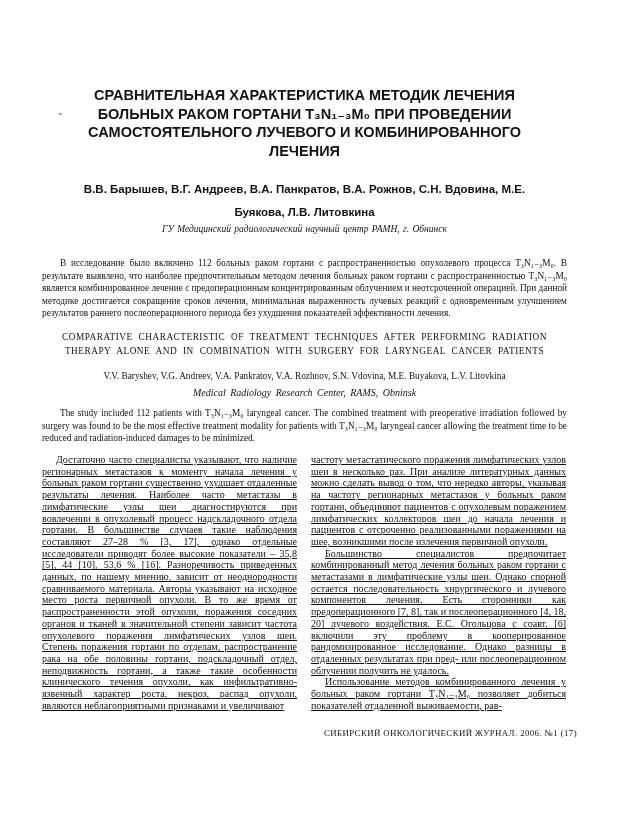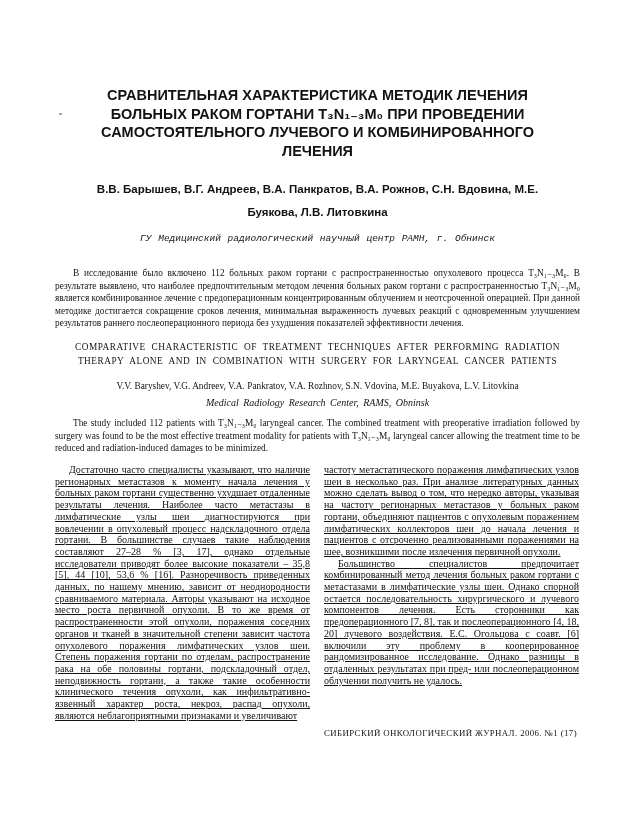--- a/index.html
+++ b/index.html
@@ -8,21 +8,21 @@
     width:634px; height:820px;
     margin:0 auto;
     background:#ffffff;
     box-sizing:border-box;
     color:#131313;
     font-family:"Liberation Serif","DejaVu Serif",serif;
     overflow:hidden;
   }
   .content {
     position:absolute;
-    left:55px; top:86px;
+    left:42px; top:86px;
     width:525px;
   }
   .title-ru {
     font-family:"Liberation Sans","DejaVu Sans",sans-serif;
     font-weight:bold;
     font-size:14.5px;
     line-height:18.5px;
     text-align:center;
     max-width:482px;
     margin:0 auto;
@@ -34,23 +34,21 @@
     line-height:23px;
     text-align:center;
     margin-top:18px;
     max-width:480px;
     margin-left:auto; margin-right:auto;
   }
   .affiliation-ru {
     font-style:italic;
     font-size:9.5px;
     text-align:center;
-    margin-top:9px;
     word-spacing:1px;
-    font-family:Liberation Mono, monospace;
   }
   .abstract-ru {
     margin-top:23px;
     font-size:9.3px;
     line-height:12.6px;
     text-align:justify;
     text-indent:18px;
   }
   .title-en {
     margin-top:10px;
@@ -133,20 +131,21 @@
 
     <p class="abstract-en">The study included 112 patients with T₃N₁₋₃M₀ laryngeal cancer. The combined treatment with preoperative irradiation followed by surgery was found to be the most effective treatment modality for patients with T₃N₁₋₃M₀ laryngeal cancer allowing the treatment time to be reduced and radiation-induced damages to be minimized.</p>
 
     <div class="columns">
       <div class="col">
         <p class="indent">Достаточно часто специалисты указывают, что наличие регионарных метастазов к моменту начала лечения у больных раком гортани существенно ухудшает отдаленные результаты лечения. Наиболее часто метастазы в лимфатические узлы шеи диагностируются при вовлечении в опухолевый процесс надскладочного отдела гортани. В большинстве случаев такие наблюдения составляют 27–28 % [3, 17], однако отдельные исследователи приводят более высокие показатели – 35,8 [5], 44 [10], 53,6 % [16]. Разноречивость приведенных данных, по нашему мнению, зависит от неоднородности сравниваемого материала. Авторы указывают на исходное место роста первичной опухоли. В то же время от распространенности этой опухоли, поражения соседних органов и тканей в значительной степени зависит частота опухолевого поражения лимфатических узлов шеи. Степень поражения гортани по отделам, распространение рака на обе половины гортани, подскладочный отдел, неподвижность гортани, а также такие особенности клинического течения опухоли, как инфильтративно-язвенный характер роста, некроз, распад опухоли, являются неблагоприятными признаками и увеличивают</p>
       </div>
       <div class="col">
         <p>частоту метастатического поражения лимфатических узлов шеи в несколько раз. При анализе литературных данных можно сделать вывод о том, что нередко авторы, указывая на частоту регионарных метастазов у больных раком гортани, объединяют пациентов с опухолевым поражением лимфатических коллекторов шеи до начала лечения и пациентов с отсроченно реализованными поражениями на шее, возникшими после излечения первичной опухоли.</p>
         <p class="indent">Большинство специалистов предпочитает комбинированный метод лечения больных раком гортани с метастазами в лимфатические узлы шеи. Однако спорной остается последовательность хирургического и лучевого компонентов лечения. Есть сторонники как предоперационного [7, 8], так и послеоперационного [4, 18, 20] лучевого воздействия. Е.С. Огольцова с соавт. [6] включили эту проблему в кооперированное рандомизированное исследование. Однако разницы в отдаленных результатах при пред- или послеоперационном облучении получить не удалось.</p>
+        <p class="indent">Использование методов комбинированного лечения у больных раком гортани T₃N₁₋₃M₀ позволяет добиться показателей отдаленной выживаемости, рав-</p>
       </div>
     </div>
 
   </div>
 
   <div class="footer">СИБИРСКИЙ ОНКОЛОГИЧЕСКИЙ ЖУРНАЛ. 2006. №1 (17)</div>
 
 </div>
 
 </body></html>

